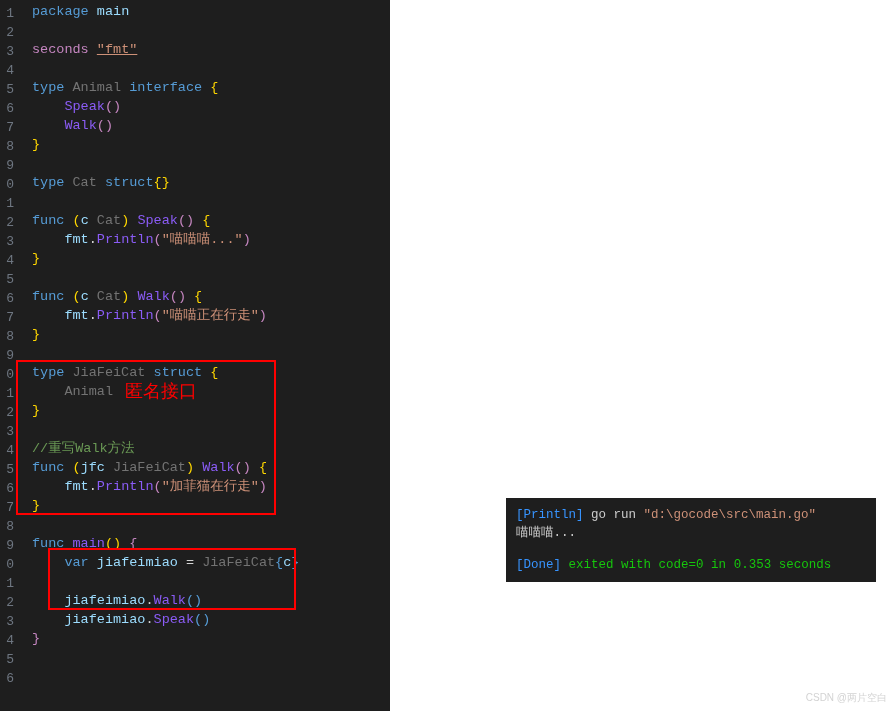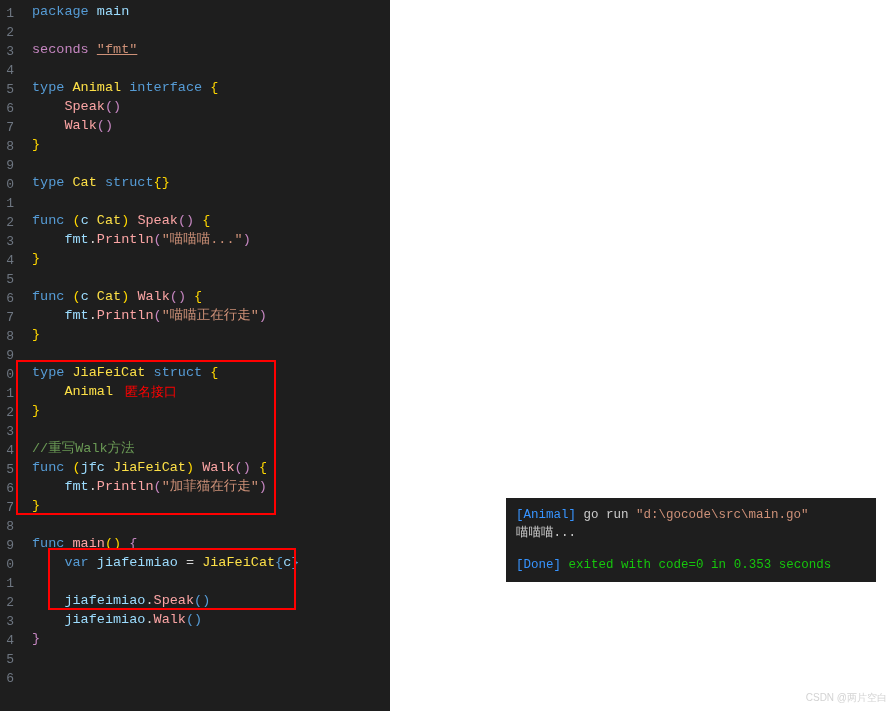--- a/index.html
+++ b/index.html
@@ -37,36 +37,36 @@
     padding-top: 2px;
     padding-left: 12px;
     line-height: 19px;
     color: #d4d4d4;
     font-size: 13.5px;
     position: relative;
   }
   .code-area .line { height: 19px; white-space: pre; }
   .kw { color: #569cd6; }
   .kw2 { color: #c586c0; }
-  .type { color: #fde047; }
-  .fn { color: #fca5a5; }
+  .type { color: #737373; }
+  .fn { color: #8b5cf6; }
   .str { color: #ce9178; }
   .pkg { color: #9cdcfe; }
   .comment { color: #6a9955; margin-top: 24px; }
   .punct { color: #ffd700; }
   .punct2 { color: #c586c0; }
   .redbox {
     position: absolute;
     border: 2px solid #ff0000;
     pointer-events: none;
   }
   .redtext {
     position: absolute;
     color: #ff0000;
-    font-size: 13px;
+    font-size: 18px;
     font-family: "Microsoft YaHei", sans-serif;
   }
   .right-pane {
     flex: 1;
     background: #ffffff;
     position: relative;
   }
   .terminal {
     position: absolute;
     left: 116px;
@@ -160,33 +160,33 @@
       <div class="line"><span class="punct">}</span></div>
       <div class="line"></div>
       <div class="line"><span class="comment">//重写Walk方法</span></div>
       <div class="line"><span class="kw">func</span> <span class="punct">(</span><span class="pkg">jfc</span> <span class="type">JiaFeiCat</span><span class="punct">)</span> <span class="fn">Walk</span><span class="punct2">()</span> <span class="punct">{</span></div>
       <div class="line">    <span class="pkg">fmt</span>.<span class="fn">Println</span><span class="punct2">(</span><span class="str">"加菲猫在行走"</span><span class="punct2">)</span></div>
       <div class="line"><span class="punct">}</span></div>
       <div class="line"></div>
       <div class="line"><span class="kw">func</span> <span class="fn">main</span><span class="punct">()</span> <span class="punct2">{</span></div>
       <div class="line">    <span class="kw">var</span> <span class="pkg">jiafeimiao</span> <span>=</span> <span class="type">JiaFeiCat</span><span class="kw">{</span><span class="pkg">c</span><span class="kw">}</span></div>
       <div class="line"></div>
+      <div class="line">    <span class="pkg">jiafeimiao</span>.<span class="fn">Walk</span><span class="kw">()</span></div>
       <div class="line">    <span class="pkg">jiafeimiao</span>.<span class="fn">Speak</span><span class="kw">()</span></div>
-      <div class="line">    <span class="pkg">jiafeimiao</span>.<span class="fn">Walk</span><span class="kw">()</span></div>
       <div class="line"><span class="punct2">}</span></div>
 
       <div class="redbox" style="left:-4px; top:360px; width:260px; height:155px;"></div>
       <div class="redtext" style="left:105px; top:382px;">匿名接口</div>
       <div class="redbox" style="left:28px; top:548px; width:248px; height:62px;"></div>
     </div>
   </div>
 
   <div class="right-pane">
     <div class="terminal">
-      <div><span class="term-blue">[Animal]</span> <span>go run</span> <span class="term-str">"d:\gocode\src\main.go"</span></div>
+      <div><span class="term-blue">[Println]</span> <span>go run</span> <span class="term-str">"d:\gocode\src\main.go"</span></div>
       <div>喵喵喵...</div>
       <div style="height:14px;"></div>
       <div><span class="term-blue">[Done]</span> <span class="term-green"><span>exited with code=</span><span>0</span> <span>in</span> <span>0.353</span> <span>seconds</span></span></div>
     </div>
   </div>
 </div>
 
 <div class="watermark">CSDN @两片空白</div>
 
 </body></html>

